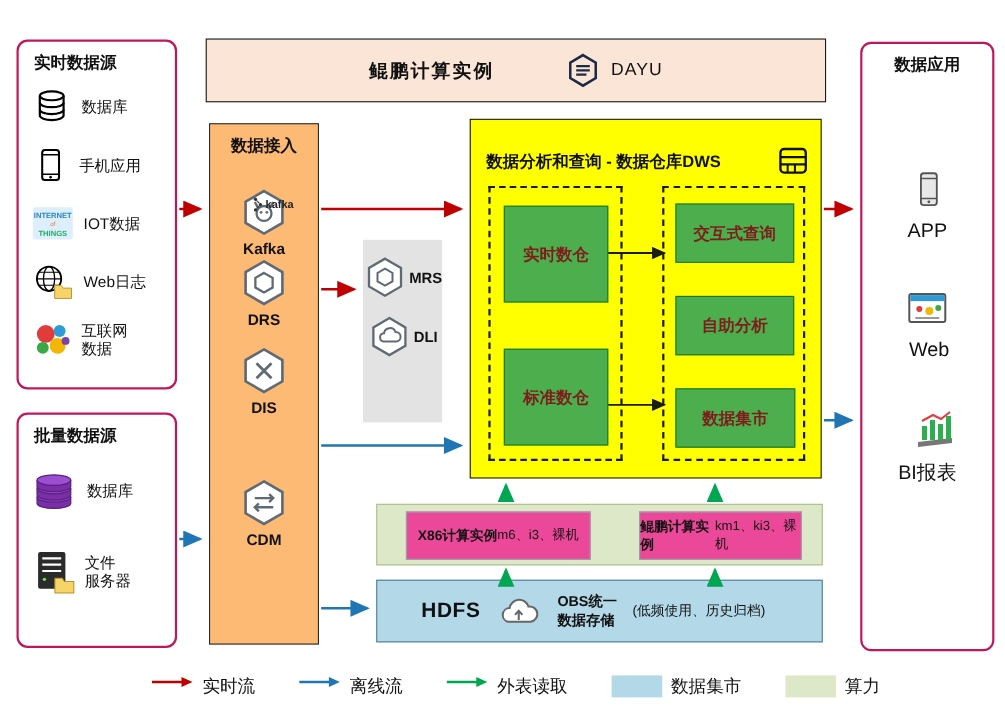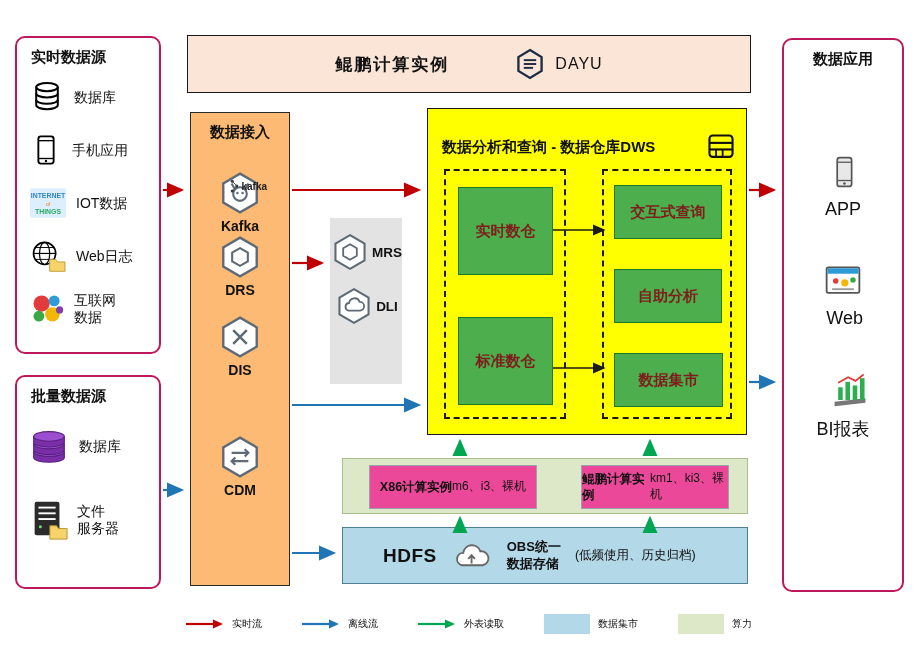--- a/index.html
+++ b/index.html
@@ -65,21 +65,21 @@
   #banner{position:absolute;left:187px;top:35px;width:564px;height:58px;background:#fbe5d6;border:1px solid #1a1a1a;display:flex;align-items:center;justify-content:center;gap:64px}
   #banner-title{font-weight:bold;font-size:17px;letter-spacing:2px}
   .dayu{display:flex;align-items:center;gap:8px;font-weight:normal;font-size:16px;letter-spacing:1px}
 
   
   #apps .app-items{margin-top:84px;display:flex;flex-direction:column;align-items:center;gap:42px}
   .app-item{display:flex;flex-direction:column;align-items:flex-end;gap:8px;font-size:18px}
 
   
   #legend{position:absolute;left:0;top:614px;width:100%;display:flex;justify-content:center;align-items:center;gap:40px;padding-left:24px}
-  .lg-item{display:flex;align-items:center;gap:8px;font-size:10px}
+  .lg-item{display:flex;align-items:flex-start;gap:8px;font-size:16px}
   .lg-swatch{width:46px;height:20px;display:inline-block}
   .sw-archive{background:#b3d8e8}
   .sw-compute{background:#dde8c9}
 
   
   #flow-arrows{position:absolute;left:0;top:0;pointer-events:none}
   #flow-arrows line.red{stroke:#c00000;stroke-width:2.2}
   #flow-arrows line.blue{stroke:#2076b4;stroke-width:2.2}
   #flow-arrows line.green{stroke:#00a651;stroke-width:2.2}
   #flow-arrows line.black{stroke:#1a1a1a;stroke-width:1.6}

